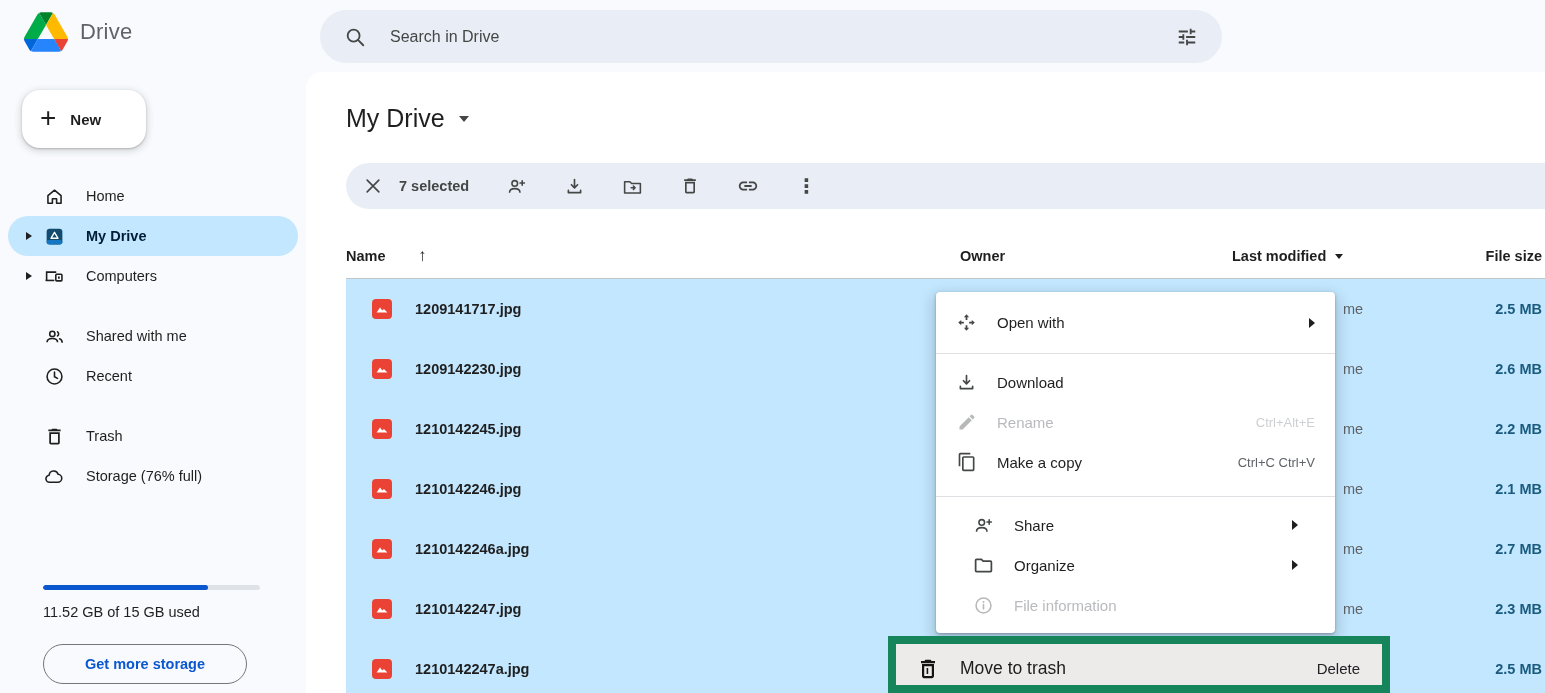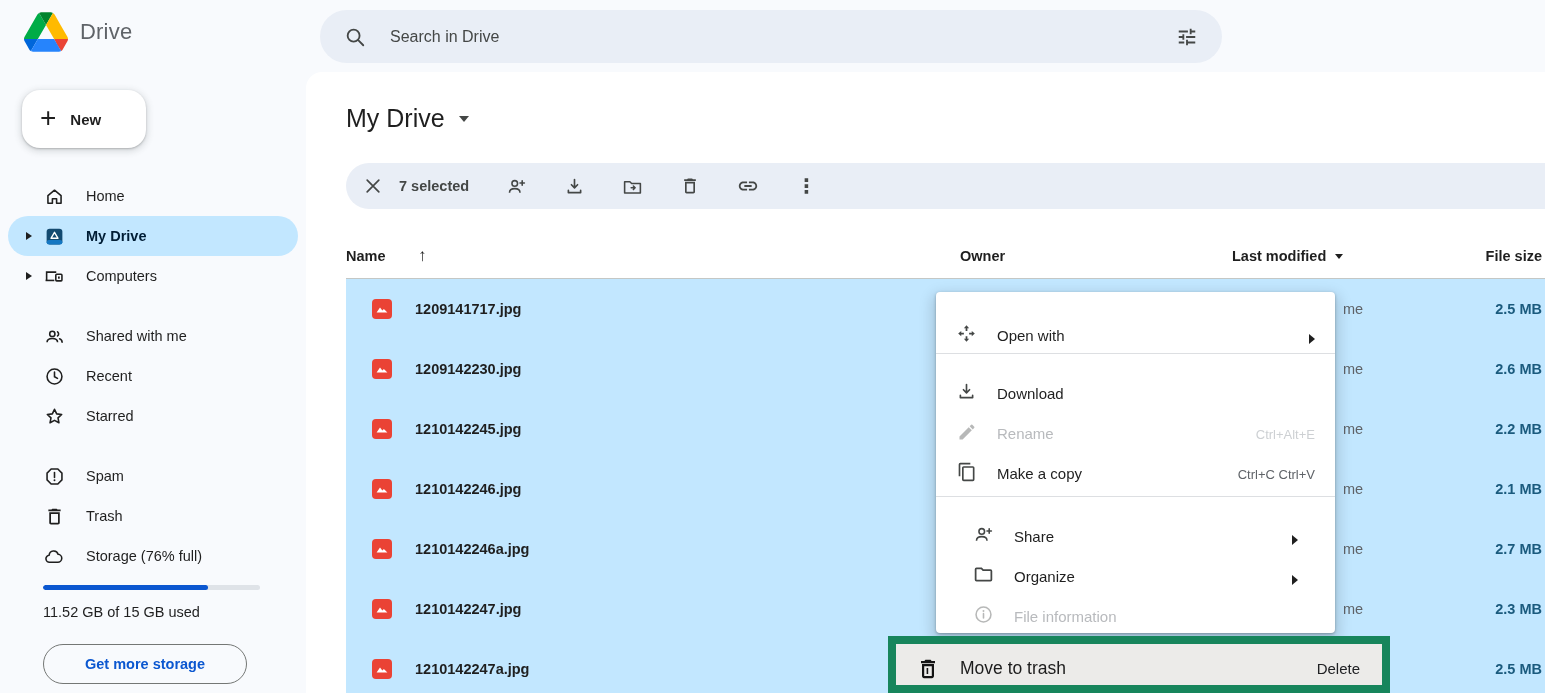--- a/index.html
+++ b/index.html
@@ -73,21 +73,21 @@
   .file-name { position:absolute; left:69px; font-size:14.5px; font-weight:700; color:#1F1F1F; top:50%; transform:translateY(-50%); }
   .file-owner { position:absolute; left:997px; font-size:14.5px; color:#5F6368; top:50%; transform:translateY(-50%); }
   .file-size { position:absolute; right:3px; font-size:14.5px; font-weight:700; color:#1B5B7E; top:50%; transform:translateY(-50%); }
 
   
   .ctx-menu { position:absolute; left:936px; top:292px; width:399px; height:341px; background:#FFFFFF;
     border-radius:4px; box-shadow:0 1px 3px rgba(0,0,0,.3), 0 6px 14px 4px rgba(0,0,0,.15); z-index:5; }
   .ctx-sec1 { height:62px; display:flex; align-items:center; border-bottom:1px solid #DDDFE2; }
   .ctx-sec2 { padding:8px 0 14px 0; border-bottom:1px solid #DDDFE2; }
   .ctx-sec3 { padding:8px 17px; }
-  .mi { height:40px; display:flex; align-items:flex-end; padding:0 20px; cursor:pointer; width:100%; }
+  .mi { height:40px; display:flex; align-items:center; padding:0 20px; cursor:pointer; width:100%; }
   .ctx-sec1 .mi { height:42px; }
   .mi .micon { width:21px; height:21px; margin-right:20px; display:flex; align-items:center; justify-content:center; }
   .mi .mlabel { font-size:15px; color:#1F1F1F; }
   .mi .mshort { margin-left:auto; font-size:13px; color:#5F6368; }
   .mi .sub-arrow { margin-left:auto; width:0; height:0; border-left:6px solid #1F1F1F;
     border-top:5px solid transparent; border-bottom:5px solid transparent; }
   .mi.disabled .mlabel { color:#B8BABD; }
   .mi.disabled .mshort { color:#CDD0D3; }
   .mi.disabled .micon svg { opacity:.38; }
 
@@ -169,39 +169,21 @@
       </div>
       <div class="nav-item">
         <span class="nicon">
           <svg viewBox="0 0 24 24" width="21" height="21" fill="none" stroke="#1F1F1F" stroke-width="1.8">
             <circle cx="12" cy="12" r="8.5"></circle>
               <path d="M12 7v5.2l3.4 2" stroke-linecap="round"></path>
           </svg>
         </span>
         <span class="nlabel">Recent</span>
       </div>
-      <div class="nav-item">
-        <span class="nicon">
-          <svg viewBox="0 0 24 24" width="21" height="21" fill="none" stroke="#1F1F1F" stroke-width="1.8" stroke-linejoin="round">
-            <path d="M12 3.8l2.5 5.2 5.7.7-4.2 3.9 1.1 5.6L12 16.4l-5.1 2.8 1.1-5.6-4.2-3.9 5.7-.7z"></path>
-          </svg>
-        </span>
-        <span class="nlabel">Starred</span>
-      </div>
       <div class="nav-gap"></div>
-      <div class="nav-item">
-        <span class="nicon">
-          <svg viewBox="0 0 24 24" width="21" height="21" fill="none" stroke="#1F1F1F" stroke-width="1.8">
-            <path d="M8.2 3.5h7.6l4.7 4.7v7.6l-4.7 4.7H8.2l-4.7-4.7V8.2z"></path>
-              <path d="M12 7.5v5.5" stroke-linecap="round"></path>
-              <circle cx="12" cy="16.2" r="1.1" fill="#1F1F1F" stroke="none"></circle>
-          </svg>
-        </span>
-        <span class="nlabel">Spam</span>
-      </div>
       <div class="nav-item">
         <span class="nicon">
           <svg viewBox="0 0 24 24" width="21" height="21" fill="#1F1F1F">
             <path d="M6 19c0 1.1.9 2 2 2h8c1.1 0 2-.9 2-2V7H6v12zM8 9h8v10H8V9zm7.5-5-1-1h-5l-1 1H5v2h14V4h-3.5z"></path>
           </svg>
         </span>
         <span class="nlabel">Trash</span>
       </div>
       <div class="nav-item">
         <span class="nicon">

